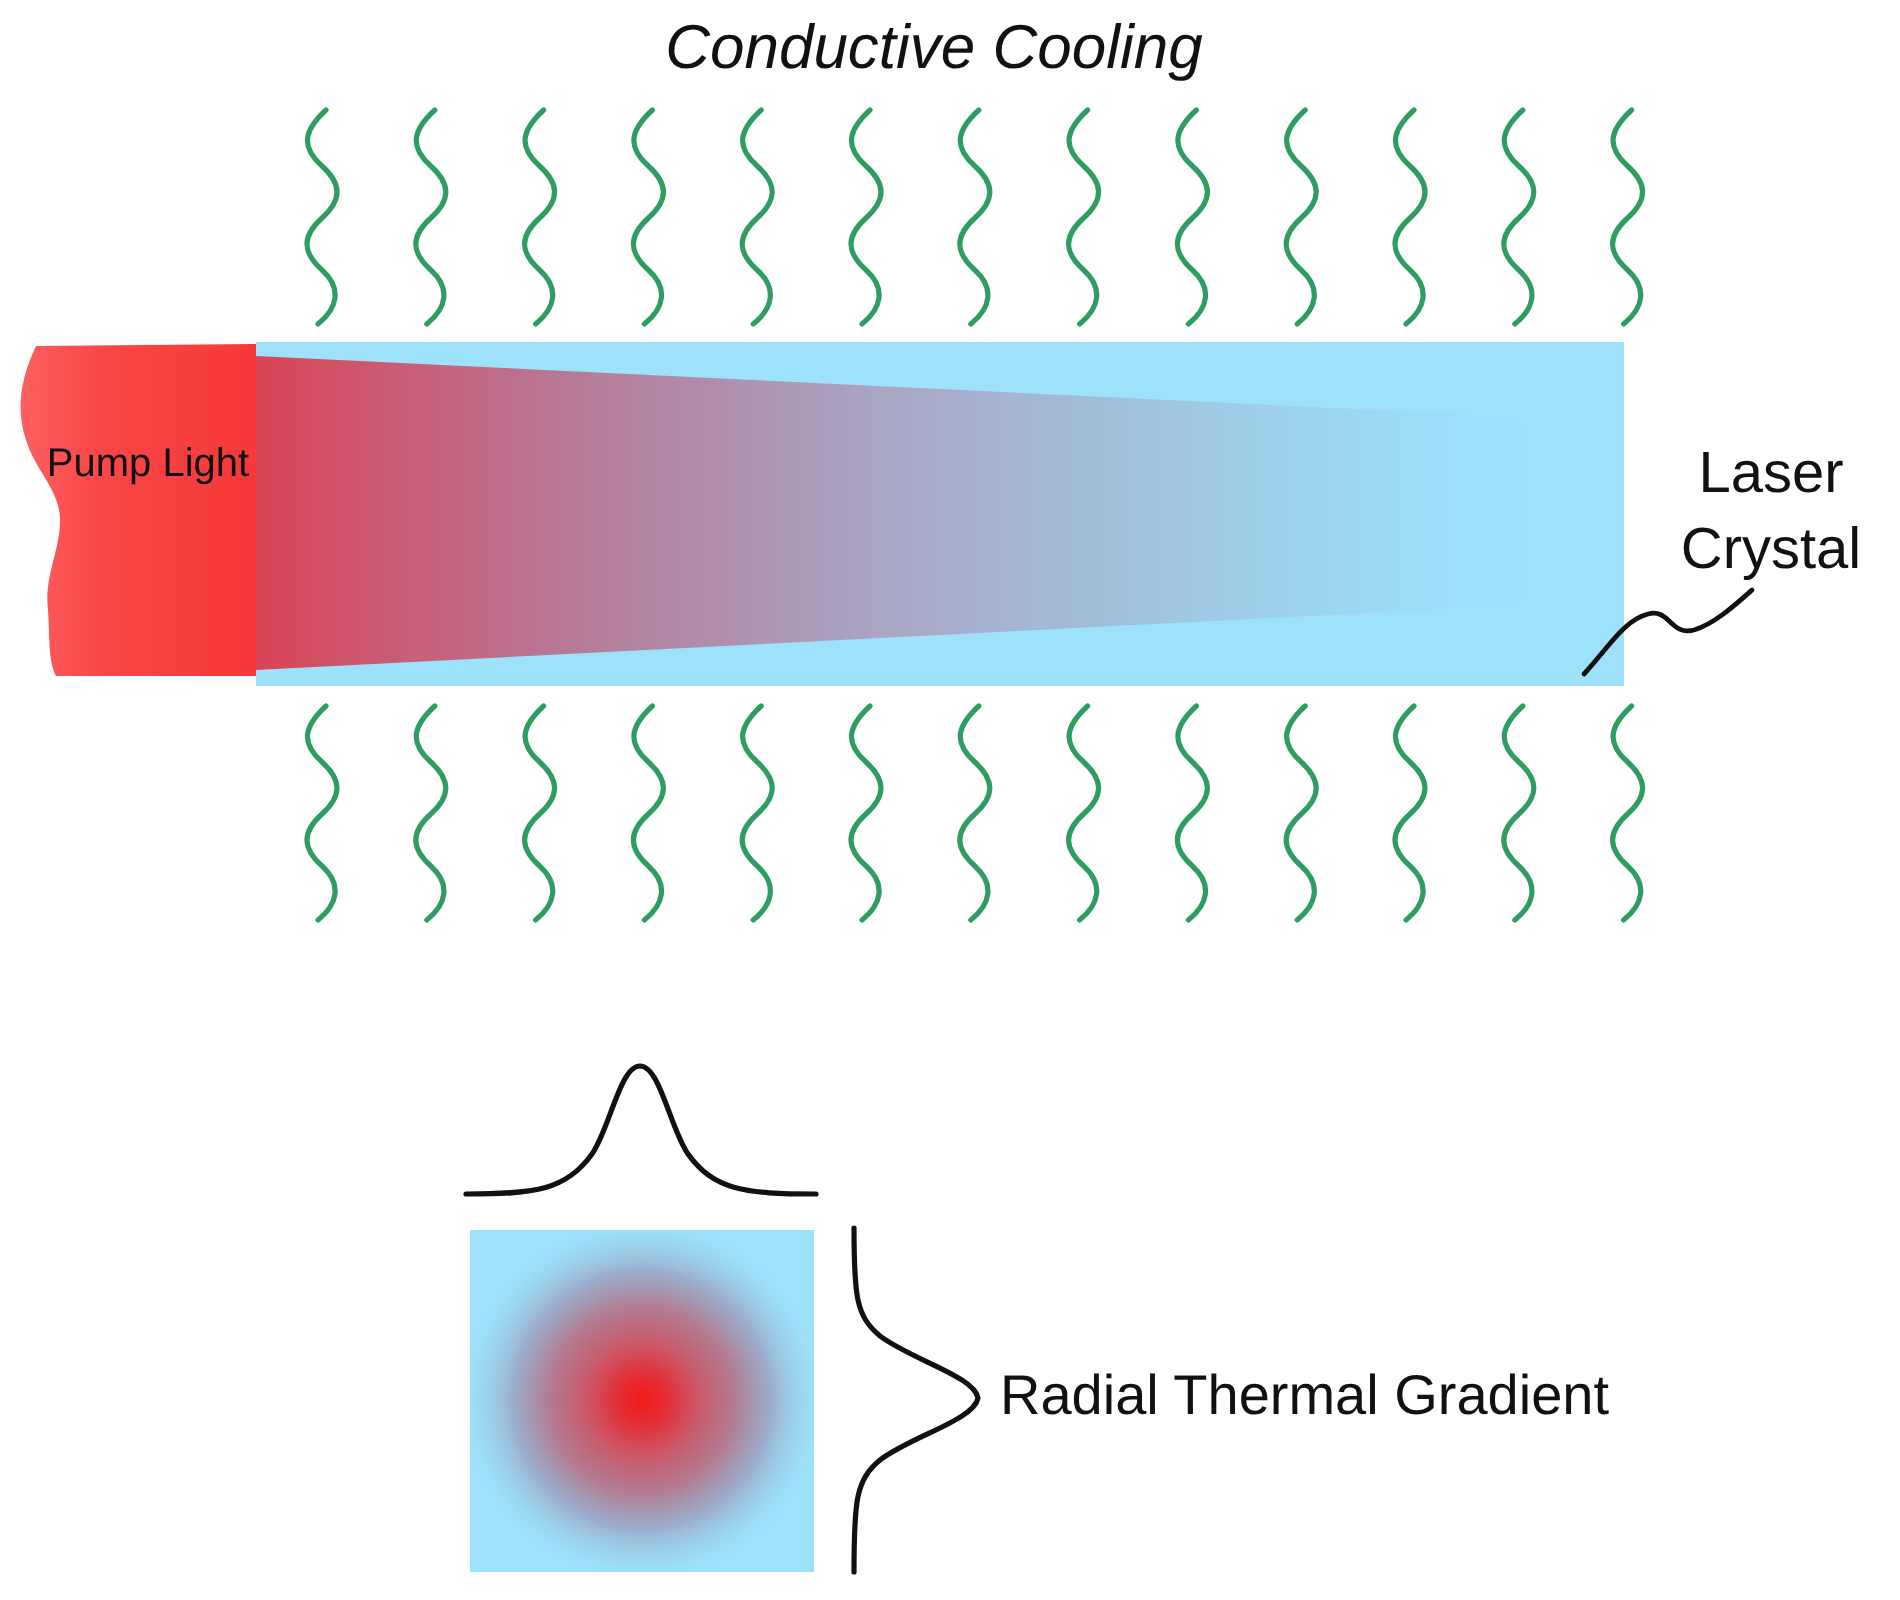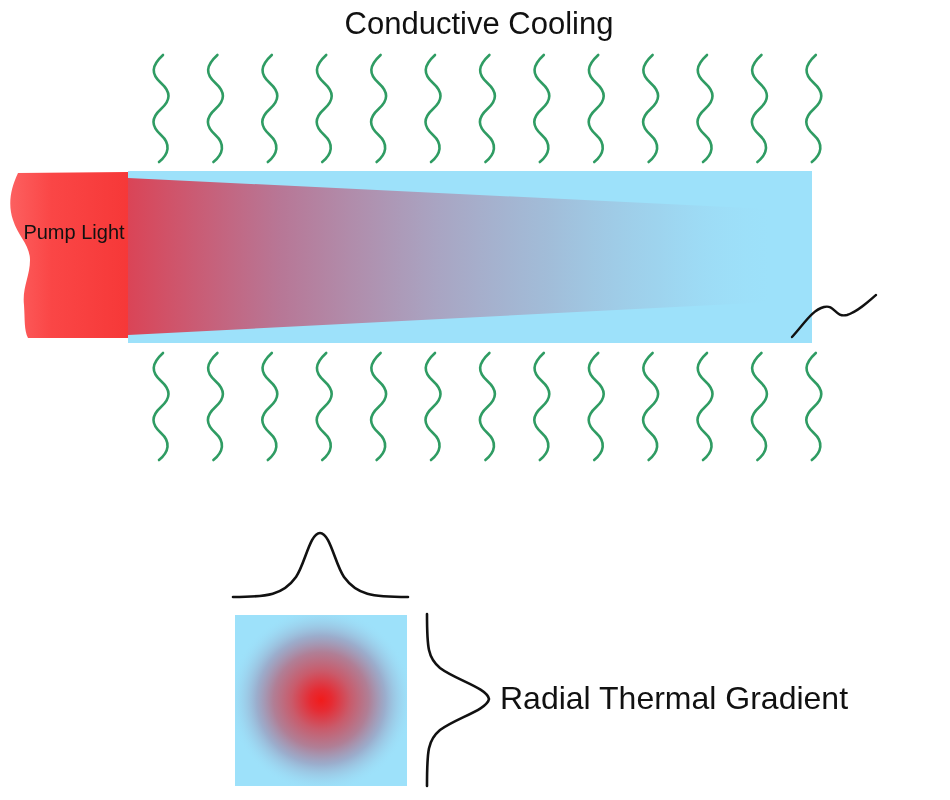--- a/index.html
+++ b/index.html
@@ -19,26 +19,27 @@
     position: absolute;
     left: 0;
     top: 0;
   }
   .label {
     position: absolute;
     color: #111111;
     font-family: "Liberation Sans", sans-serif;
   }
   .title {
-    left: 284px;
+    left: 272px;
     top: 6px;
     width: 390px;
     text-align: center;
     font-size: 31px;
     line-height: 36px;
+    font-style: italic;
   }
   .pump-label {
     left: 18px;
     top: 214px;
     width: 112px;
     text-align: center;
     font-size: 20px;
     line-height: 37px;
   }
   .crystal-label {
@@ -46,21 +47,21 @@
     top: 218px;
     width: 115px;
     text-align: center;
     font-size: 29px;
     line-height: 38px;
   }
   .radial-label {
     left: 500px;
     top: 682px;
     width: 400px;
-    font-size: 32px;
+    font-size: 28px;
     line-height: 32px;
   }
 </style>
 </head>
 <body>
 
 <div class="canvas">
 
   <svg width="950" height="800" viewBox="0 0 950 800">
     <defs>
@@ -139,15 +140,16 @@
              C 330 533 335 564 344 577 C 357 595 372 597 408 597" fill="none" stroke="#111111" stroke-width="2.6" stroke-linecap="round"></path>
 
     <path d="M 427 614 C 427 648 428 658 440 668 C 456 680 487 688 489 699
              C 487 710 456 718 440 730 C 428 740 427 750 427 786" fill="none" stroke="#111111" stroke-width="2.6" stroke-linecap="round"></path>
   </svg>
 
   <div class="label title">Conductive Cooling</div>
 
   <div class="label pump-label">Pump Light</div>
 
+  <div class="label crystal-label">Laser Crystal</div>
 
   <div class="label radial-label">Radial Thermal Gradient</div>
 </div>
 
 </body></html>

